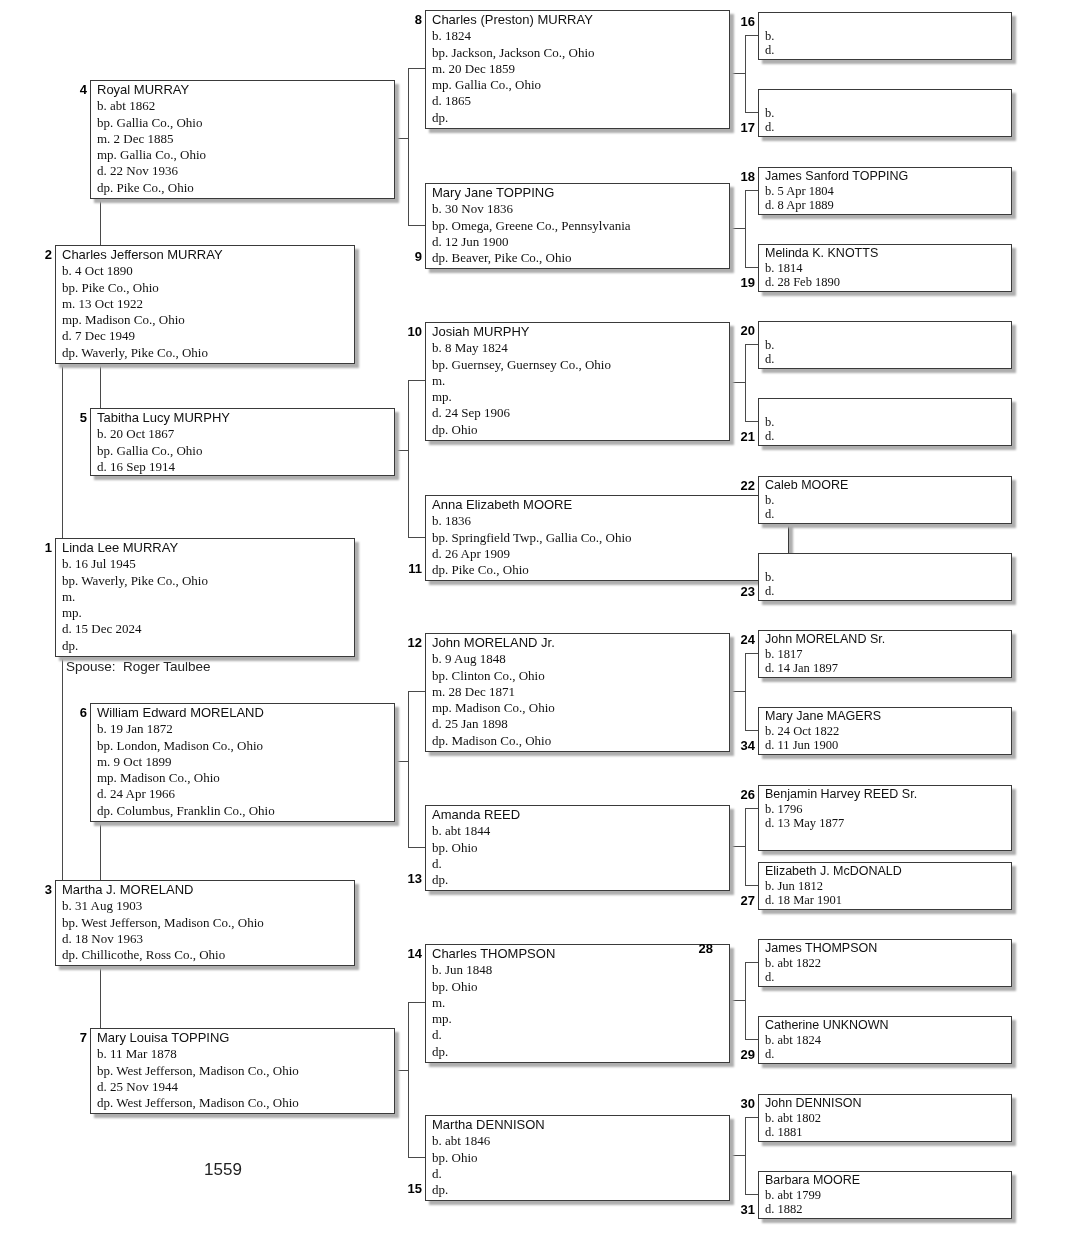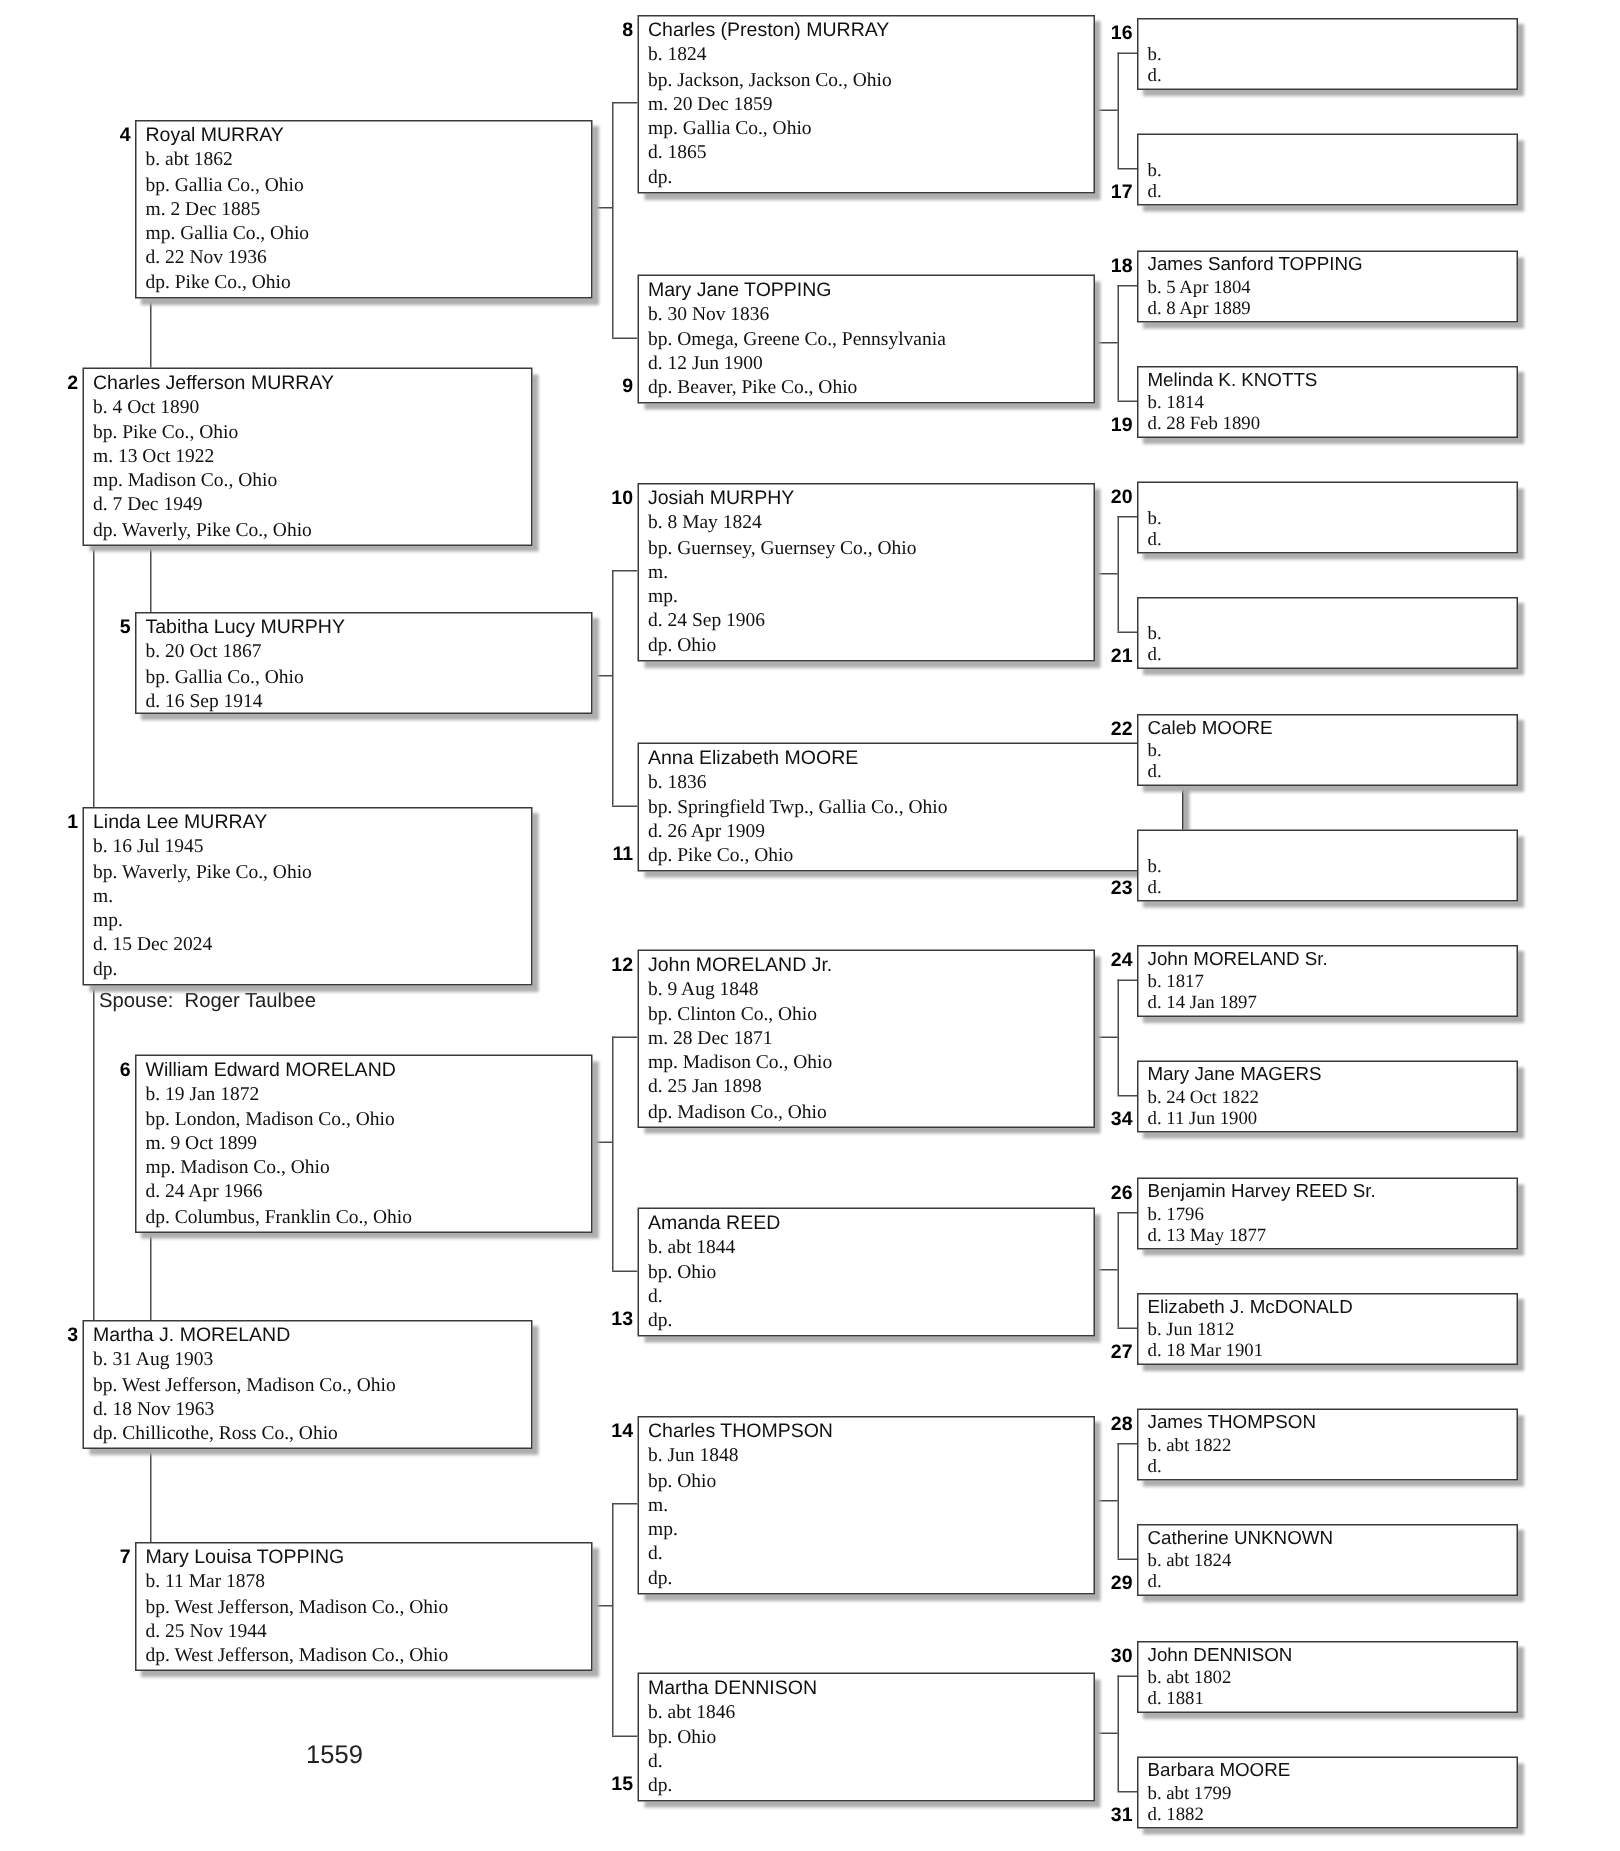--- a/index.html
+++ b/index.html
@@ -346,21 +346,21 @@
 
 <div class="p sm" style="left:758px;top:707px;width:254px;height:48px">
     <div class="nm">Mary Jane MAGERS</div>
     <div class="dt">
       <div>b. 24 Oct 1822</div>
       <div>d. 11 Jun 1900</div>
     </div>
   </div>
 <div class="num" style="left:729px;top:738px">34</div>
 
-<div class="p sm" style="left:758px;top:785px;width:254px;height:48px">
+<div class="p sm" style="left:758px;top:785px;width:254px;height:66px">
     <div class="nm">Benjamin Harvey REED Sr.</div>
     <div class="dt">
       <div>b. 1796</div>
       <div>d. 13 May 1877</div>
     </div>
   </div>
 <div class="num" style="left:729px;top:787px">26</div>
 
 <div class="p sm" style="left:758px;top:862px;width:254px;height:48px">
     <div class="nm">Elizabeth J. McDONALD</div>
@@ -371,21 +371,21 @@
   </div>
 <div class="num" style="left:729px;top:893px">27</div>
 
 <div class="p sm" style="left:758px;top:939px;width:254px;height:48px">
     <div class="nm">James THOMPSON</div>
     <div class="dt">
       <div>b. abt 1822</div>
       <div>d.</div>
     </div>
   </div>
-<div class="num" style="left:729px;top:941px">28</div>
+<div class="num" style="left:687px;top:941px">28</div>
 
 <div class="p sm" style="left:758px;top:1016px;width:254px;height:48px">
     <div class="nm">Catherine UNKNOWN</div>
     <div class="dt">
       <div>b. abt 1824</div>
       <div>d.</div>
     </div>
   </div>
 <div class="num" style="left:729px;top:1047px">29</div>
 

